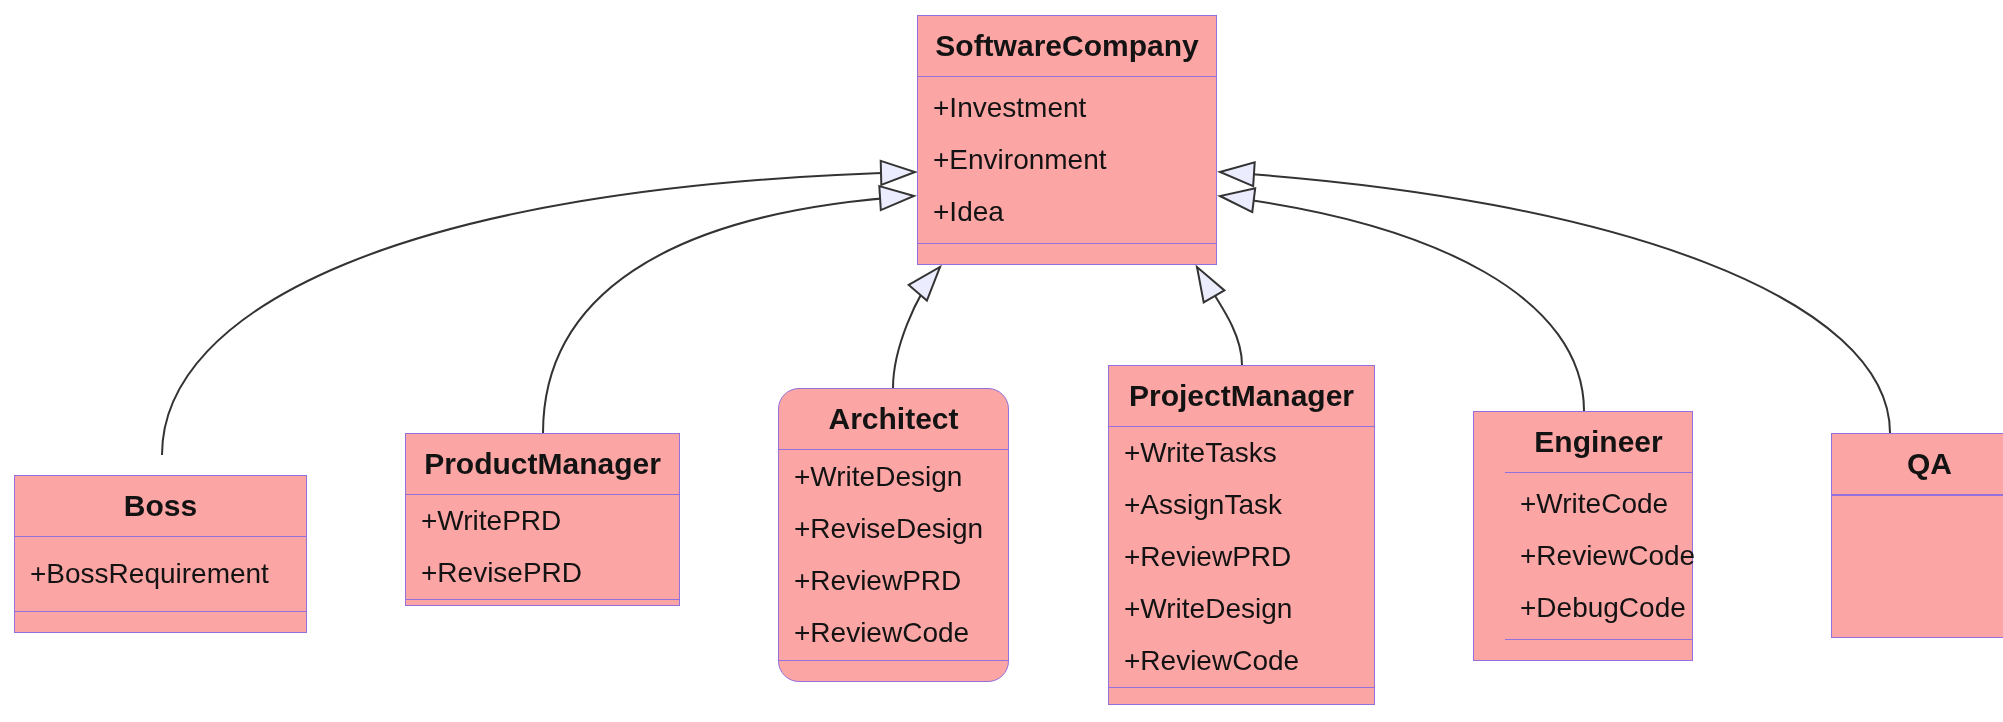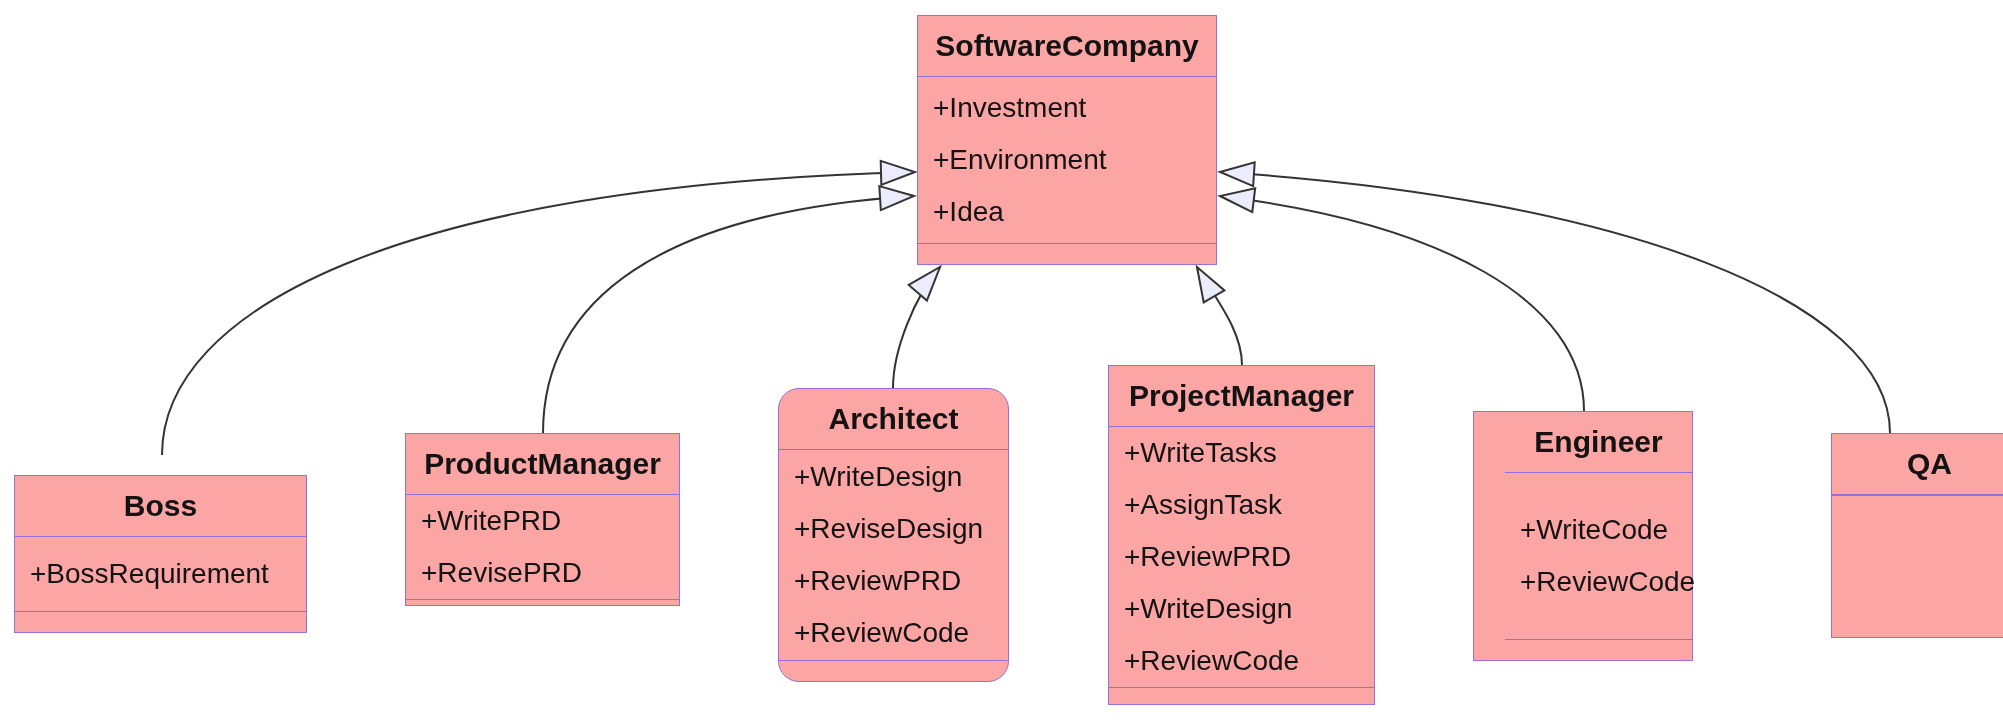--- a/index.html
+++ b/index.html
@@ -133,20 +133,21 @@
       <div class="uml-attr">+ReviewCode</div>
     </div>
     <div class="uml-methods"></div>
   </div>
 
   <div class="uml-class" style="left:1473px; top:411px; width:220px; height:250px;padding-left:31px;">
     <div class="uml-title">Engineer</div>
     <div class="uml-attrs">
       <div class="uml-attr">+WriteCode</div>
       <div class="uml-attr">+ReviewCode</div>
+      <div class="uml-attr">+DebugCode</div>
     </div>
     <div class="uml-methods"></div>
   </div>
 
   <div class="uml-class" style="left:1791px; top:433px; width:197px; height:205px;margin-left:40px;">
     <div class="uml-title">QA</div>
     <div class="uml-methods"></div>
   </div>
 
 </div>

